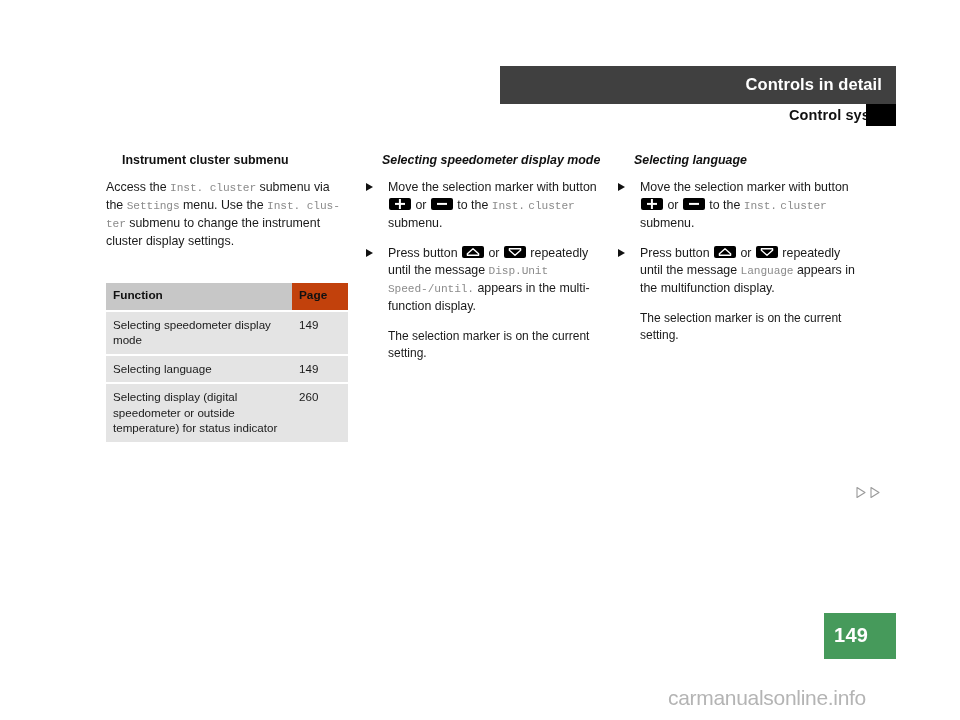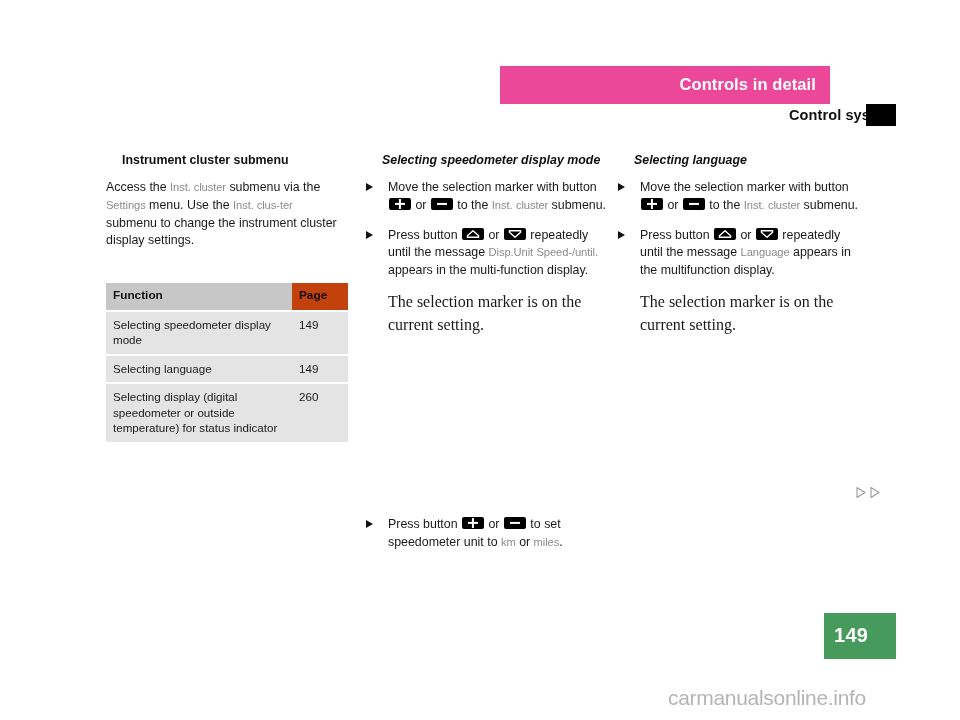--- a/index.html
+++ b/index.html
@@ -8,22 +8,22 @@
     background:#ffffff;
     font-family:"Liberation Sans",sans-serif;
     color:#1a1a1a;
     position:relative;
     overflow:hidden;
   }
   .page{position:absolute;inset:0;}
 
   
   .header-band{
-    position:absolute;left:500px;top:66px;width:330px;height:38px;
-    background:#ec4899;
+    position:absolute;left:500px;top:66px;width:396px;height:38px;
+    background:#404040;
   }
   .header-band-title{
     position:absolute;right:14px;top:9px;
     font-size:16.5px;font-weight:bold;color:#ffffff;
     letter-spacing:.1px;
   }
   .header-sub{
     position:absolute;right:64px;top:107px;
     font-size:14.5px;font-weight:bold;color:#111111;
     letter-spacing:.1px;
@@ -42,37 +42,37 @@
   h3.sec{
     margin:0 0 11px 0;font-size:12.4px;font-weight:bold;
     line-height:1.32;color:#111;padding-left:16px;
   }
   h3.sec.italic{font-style:italic;}
 
   p.body{
     margin:0 0 12px 0;font-size:12.4px;line-height:1.42;color:#1a1a1a;
   }
   .mono{
-    font-family:Liberation Sans, sans-serif;
+    font-family:Liberation Mono, monospace;
     font-size:11.2px;color:#8b8b8b;letter-spacing:-0.1px;
   }
 
   
   .bullet{
     position:relative;margin:0 0 12px 0;padding-left:22px;
     font-size:12.4px;line-height:1.42;color:#1a1a1a;
   }
   .bullet .tri{
     position:absolute;left:0;top:4px;
     width:0;height:0;
     border-left:7px solid #111;
     border-top:4.5px solid transparent;
     border-bottom:4.5px solid transparent;
   }
-  .noindent{margin:0 0 12px 0;padding-left:22px;font-size:16px;line-height:1.42;font-family:Liberation Serif, serif;}
+  .noindent{margin:0 0 12px 0;padding-left:22px;font-size:12px;line-height:1.42;}
 
   
   .key{
     display:inline-block;vertical-align:-1px;
     width:22px;height:12px;background:#000000;border-radius:2px;
     position:relative;margin:0 1px;
   }
   .key .plus-h,.key .minus-h{
     position:absolute;left:50%;top:50%;transform:translate(-50%,-50%);
     width:10px;height:2.2px;background:#fff;
@@ -217,24 +217,19 @@
 
   <div class="cont-arrows">
     <svg width="12" height="13" viewBox="0 0 12 13">
         <path d="M2 1.5 L10 6.5 L2 11.5 Z" fill="none" stroke="#9a9a9a" stroke-width="1.1" stroke-linejoin="round"></path>
       </svg>
     <svg width="12" height="13" viewBox="0 0 12 13">
         <path d="M2 1.5 L10 6.5 L2 11.5 Z" fill="none" stroke="#9a9a9a" stroke-width="1.1" stroke-linejoin="round"></path>
       </svg>
   </div>
 
-  <div class="bottom-bullet">
-    <div class="bullet">
-      <span class="tri"></span><span>Press button </span><span class="key"><i class="plus-h"></i><i class="plus-v"></i></span><span> or </span><span class="key"><i class="minus-h"></i></span><span> to set speedometer unit to </span><span class="mono">km</span><span> or </span><span class="mono">miles</span><span>.</span>
-    </div>
-  </div>
 
   <div class="pagebox">
     <span>149</span>
   </div>
   <div class="watermark">carmanualsonline.info</div>
 
 </div>
 
 </body></html>

